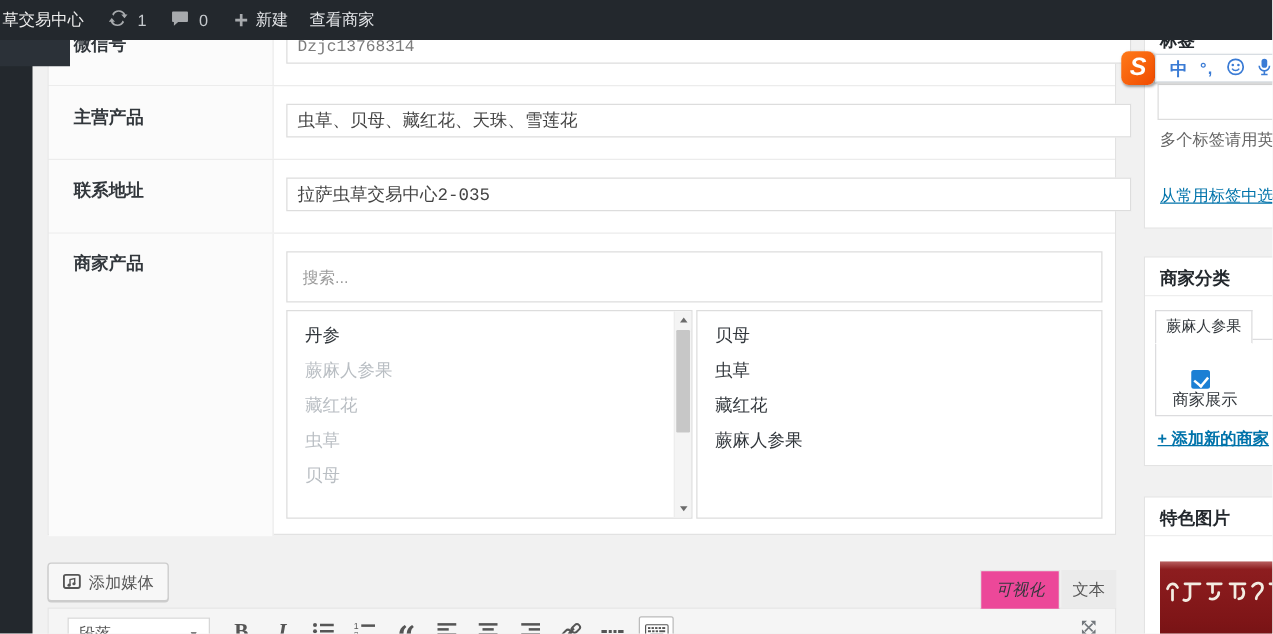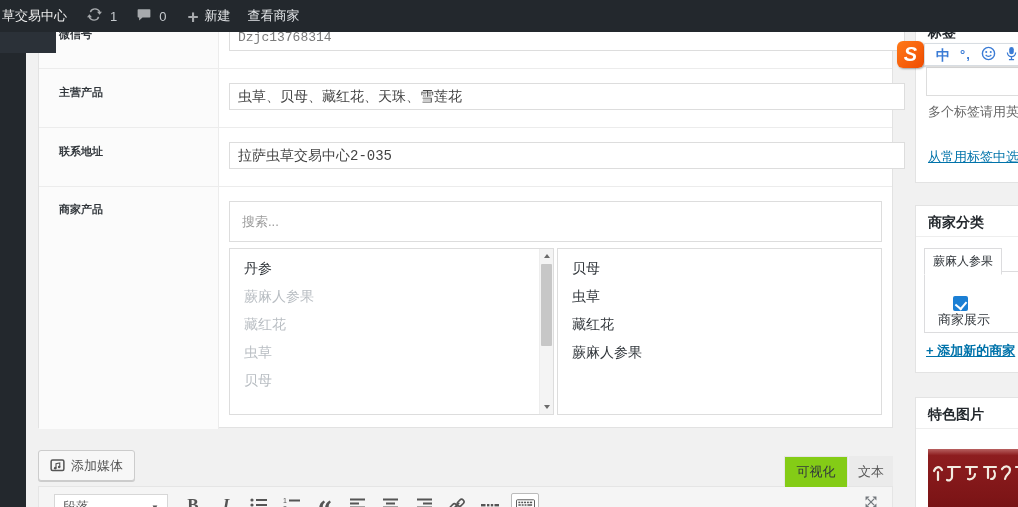--- a/index.html
+++ b/index.html
@@ -19,21 +19,21 @@
 
   
   .side-strip { left:0; top:32px; width:26px; height:475px; background:#23282d; z-index:40; }
   .side-strip-top { left:0; top:32px; width:56px; height:21px; background:#2b3138; z-index:41; }
 
   
   .form-panel { left:38px; top:-20px; width:855px; height:448px; background:#fff; border:1px solid #e2e2e2; }
   .frow { position:relative; width:100%; }
   .frow + .frow { border-top:1px solid #ececec; }
   .labelbg { position:absolute; left:0; top:0; bottom:0; width:180px; background:#fbfbfb; border-right:1px solid #ececec; }
-  .flabel { position:absolute; left:20px; font-size:11px; font-weight:bold; color:#32373c; white-space:nowrap; }
+  .flabel { position:absolute; left:20px; font-size:14px; font-weight:bold; color:#32373c; white-space:nowrap; }
   .finput { position:absolute; left:190px; width:676px; height:27px; border:1px solid #ddd; background:#fff;
             font-size:14px; padding:0 8px; color:#444; font-family:Liberation Mono, monospace; }
   .r1 { height:87px; } .r2,.r3 { height:59px; } .r4 { height:243px; }
   .dim-input { color:#7b7b7b; font-size:13px; }
   .search-input { position:absolute; left:190px; top:14px; width:653px; height:41px; border:1px solid #ddd;
                   background:#fff; font-size:13px; padding:0 12px; color:#444; font-family:inherit; }
   .search-input::placeholder { color:#9b9b9b; }
   .lists-wrap { position:absolute; left:190px; top:61px; width:653px; height:167px; display:flex; }
   .plist { width:325px; height:167px; border:1px solid #ddd; background:#fff; overflow:hidden; position:relative; }
   .plist.left { margin-right:3px; }
@@ -51,21 +51,21 @@
   
   .wpbtn { position:absolute; top:450px; height:31px; background:#f7f7f7; border:1px solid #ccc; border-radius:3px;
            display:flex; align-items:center; padding:0 11px; font-size:13px; color:#555; cursor:pointer;
            box-shadow:0 1px 0 #ccc; }
   .wpbtn .ic { margin-right:6px; display:flex; align-items:center; }
   .btn-media { left:38px; }
   .btn-form { left:148px; }
 
   
   .tab { position:absolute; top:456px; height:31px; font-size:13px; display:flex; align-items:center; justify-content:center; cursor:pointer; }
-  .tab-visual { left:784px; width:64px; background:#84cc16; border:1px solid #e5e5e5; border-bottom:none; color:#32373c; z-index:6; }
+  .tab-visual { left:784px; width:64px; background:#ec4899; border:1px solid #e5e5e5; border-bottom:none; color:#32373c; z-index:6;font-style:italic; }
   .tab-text { left:849px; width:44px; background:#ebebeb; color:#595959; }
 
   
   .etoolbar { left:38px; top:486px; width:855px; height:40px; background:#f5f5f5; border:1px solid #e5e5e5; z-index:5; }
   .para-select { position:absolute; left:15px; top:7px; width:114px; height:26px; background:#fff; border:1px solid #d7d7d7;
                  display:flex; align-items:center; font-size:13px; color:#555; padding:0 8px; cursor:pointer; }
   .para-caret { margin-left:auto; font-size:8px; color:#555; }
   .tbicons { position:absolute; left:142px; top:6px; display:flex; align-items:center; }
   .tbi { width:24px; height:24px; margin-right:9px; display:flex; align-items:center; justify-content:center;
          color:#555; cursor:pointer; }

